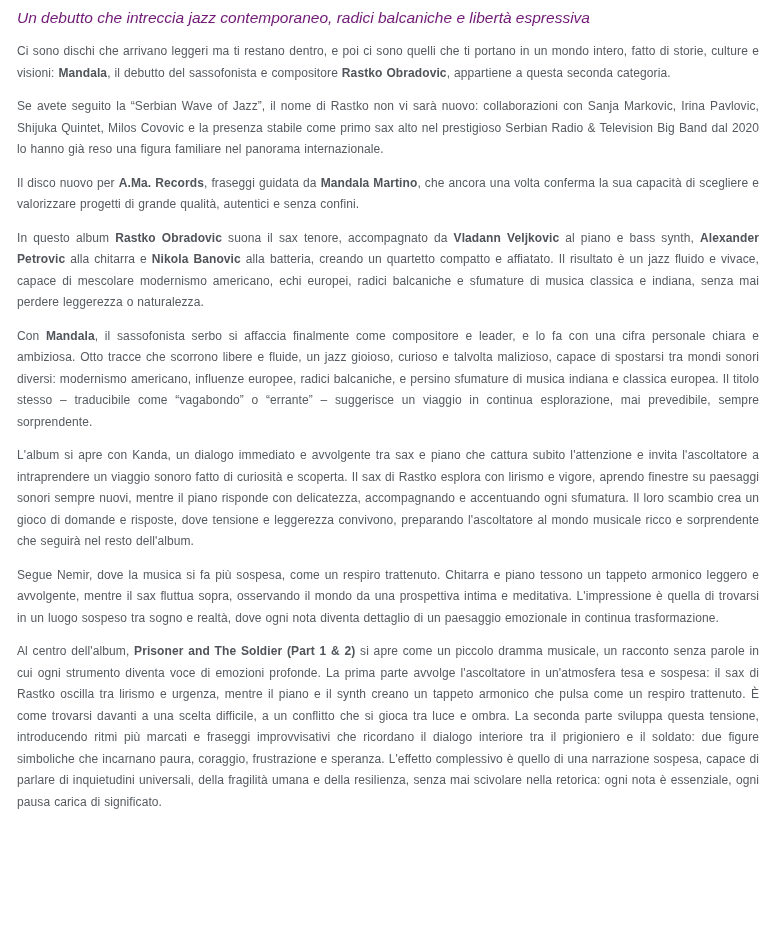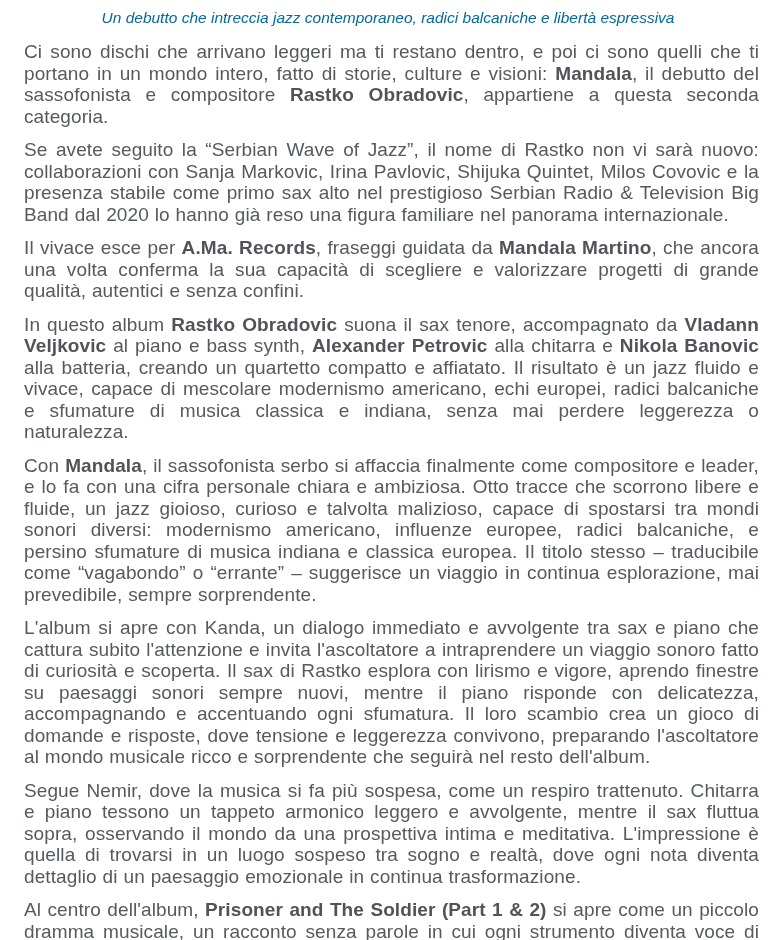--- a/index.html
+++ b/index.html
@@ -12,49 +12,49 @@
     color: #555a5f;
     -webkit-font-smoothing: antialiased;
   }
   .article {
     width: 776px;
     box-sizing: border-box;
     padding: 7px 17px 0 17px;
   }
   .subtitle {
     font-style: italic;
-    text-align: center;
+    text-align: left;
     font-size: 15.5px;
     line-height: 21px;
     margin: 0 0 13px 0;
-    color: #0369a1;
+    color: #701a75;
   }
   p.body-para {
-    font-size: 19px;
+    font-size: 12px;
     line-height: 21.5px;
     text-align: justify;
-    margin: 0 0 12px 7px;
+    margin: 0 0 12px 0;
     letter-spacing: 0.1px;
     word-spacing: 0.5px;
   }
   .seg-bold {
     font-weight: bold;
     color: #50545a;
   }
   .seg-italic {
   }
 </style>
 </head>
 <body>
 
 <main class="article">
   <p class="subtitle">Un debutto che intreccia jazz contemporaneo, radici balcaniche e libertà espressiva</p>
   <div id="paragraphs">
       <p class="body-para"><span class="seg-regular">Ci sono dischi che arrivano leggeri ma ti restano dentro, e poi ci sono quelli che ti portano in un mondo intero, fatto di storie, culture e visioni: </span><span class="seg-bold">Mandala</span><span class="seg-regular">, il debutto del sassofonista e compositore </span><span class="seg-bold">Rastko Obradovic</span><span class="seg-regular">, appartiene a questa seconda categoria.</span></p>
       <p class="body-para"><span class="seg-regular">Se avete seguito la “Serbian Wave of Jazz”, il nome di Rastko non vi sarà nuovo: collaborazioni con Sanja Markovic, Irina Pavlovic, Shijuka Quintet, Milos Covovic e la presenza stabile come primo sax alto nel prestigioso Serbian Radio &amp; Television Big Band dal 2020 lo hanno già reso una figura familiare nel panorama internazionale.</span></p>
-      <p class="body-para"><span class="seg-regular">Il vivace esce per </span><span class="seg-bold">A.Ma. Records</span><span class="seg-regular">, fraseggi guidata da </span><span class="seg-bold">Mandala Martino</span><span class="seg-regular">, che ancora una volta conferma la sua capacità di scegliere e valorizzare progetti di grande qualità, autentici e senza confini.</span></p>
+      <p class="body-para"><span class="seg-regular">Il disco nuovo per </span><span class="seg-bold">A.Ma. Records</span><span class="seg-regular">, fraseggi guidata da </span><span class="seg-bold">Mandala Martino</span><span class="seg-regular">, che ancora una volta conferma la sua capacità di scegliere e valorizzare progetti di grande qualità, autentici e senza confini.</span></p>
       <p class="body-para"><span class="seg-regular">In questo album </span><span class="seg-bold">Rastko Obradovic</span><span class="seg-regular"> suona il sax tenore, accompagnato da </span><span class="seg-bold">Vladann Veljkovic</span><span class="seg-regular"> al piano e bass synth, </span><span class="seg-bold">Alexander Petrovic</span><span class="seg-regular"> alla chitarra e </span><span class="seg-bold">Nikola Banovic</span><span class="seg-regular"> alla batteria, creando un quartetto compatto e affiatato. Il risultato è un jazz fluido e vivace, capace di mescolare modernismo americano, echi europei, radici balcaniche e sfumature di musica classica e indiana, senza mai perdere leggerezza o naturalezza.</span></p>
       <p class="body-para"><span class="seg-regular">Con </span><span class="seg-bold">Mandala</span><span class="seg-regular">, il sassofonista serbo si affaccia finalmente come compositore e leader, e lo fa con una cifra personale chiara e ambiziosa. Otto tracce che scorrono libere e fluide, un jazz gioioso, curioso e talvolta malizioso, capace di spostarsi tra mondi sonori diversi: modernismo americano, influenze europee, radici balcaniche, e persino sfumature di musica indiana e classica europea. Il titolo stesso – traducibile come “vagabondo” o “errante” – suggerisce un viaggio in continua esplorazione, mai prevedibile, sempre sorprendente.</span></p>
       <p class="body-para"><span class="seg-regular">L'album si apre con </span><span class="seg-italic">Kanda</span><span class="seg-regular">, un dialogo immediato e avvolgente tra sax e piano che cattura subito l'attenzione e invita l'ascoltatore a intraprendere un viaggio sonoro fatto di curiosità e scoperta. Il sax di Rastko esplora con lirismo e vigore, aprendo finestre su paesaggi sonori sempre nuovi, mentre il piano risponde con delicatezza, accompagnando e accentuando ogni sfumatura. Il loro scambio crea un gioco di domande e risposte, dove tensione e leggerezza convivono, preparando l'ascoltatore al mondo musicale ricco e sorprendente che seguirà nel resto dell'album.</span></p>
       <p class="body-para"><span class="seg-regular">Segue </span><span class="seg-italic">Nemir</span><span class="seg-regular">, dove la musica si fa più sospesa, come un respiro trattenuto. Chitarra e piano tessono un tappeto armonico leggero e avvolgente, mentre il sax fluttua sopra, osservando il mondo da una prospettiva intima e meditativa. L'impressione è quella di trovarsi in un luogo sospeso tra sogno e realtà, dove ogni nota diventa dettaglio di un paesaggio emozionale in continua trasformazione.</span></p>
       <p class="body-para"><span class="seg-regular">Al centro dell'album, </span><span class="seg-bold">Prisoner and The Soldier (Part 1 &amp; 2)</span><span class="seg-regular"> si apre come un piccolo dramma musicale, un racconto senza parole in cui ogni strumento diventa voce di emozioni profonde. La prima parte avvolge l'ascoltatore in un'atmosfera tesa e sospesa: il sax di Rastko oscilla tra lirismo e urgenza, mentre il piano e il synth creano un tappeto armonico che pulsa come un respiro trattenuto. È come trovarsi davanti a una scelta difficile, a un conflitto che si gioca tra luce e ombra. La seconda parte sviluppa questa tensione, introducendo ritmi più marcati e fraseggi improvvisativi che ricordano il dialogo interiore tra il prigioniero e il soldato: due figure simboliche che incarnano paura, coraggio, frustrazione e speranza. L'effetto complessivo è quello di una narrazione sospesa, capace di parlare di inquietudini universali, della fragilità umana e della resilienza, senza mai scivolare nella retorica: ogni nota è essenziale, ogni pausa carica di significato.</span></p>
     </div>
 </main>
 
 </body></html>

